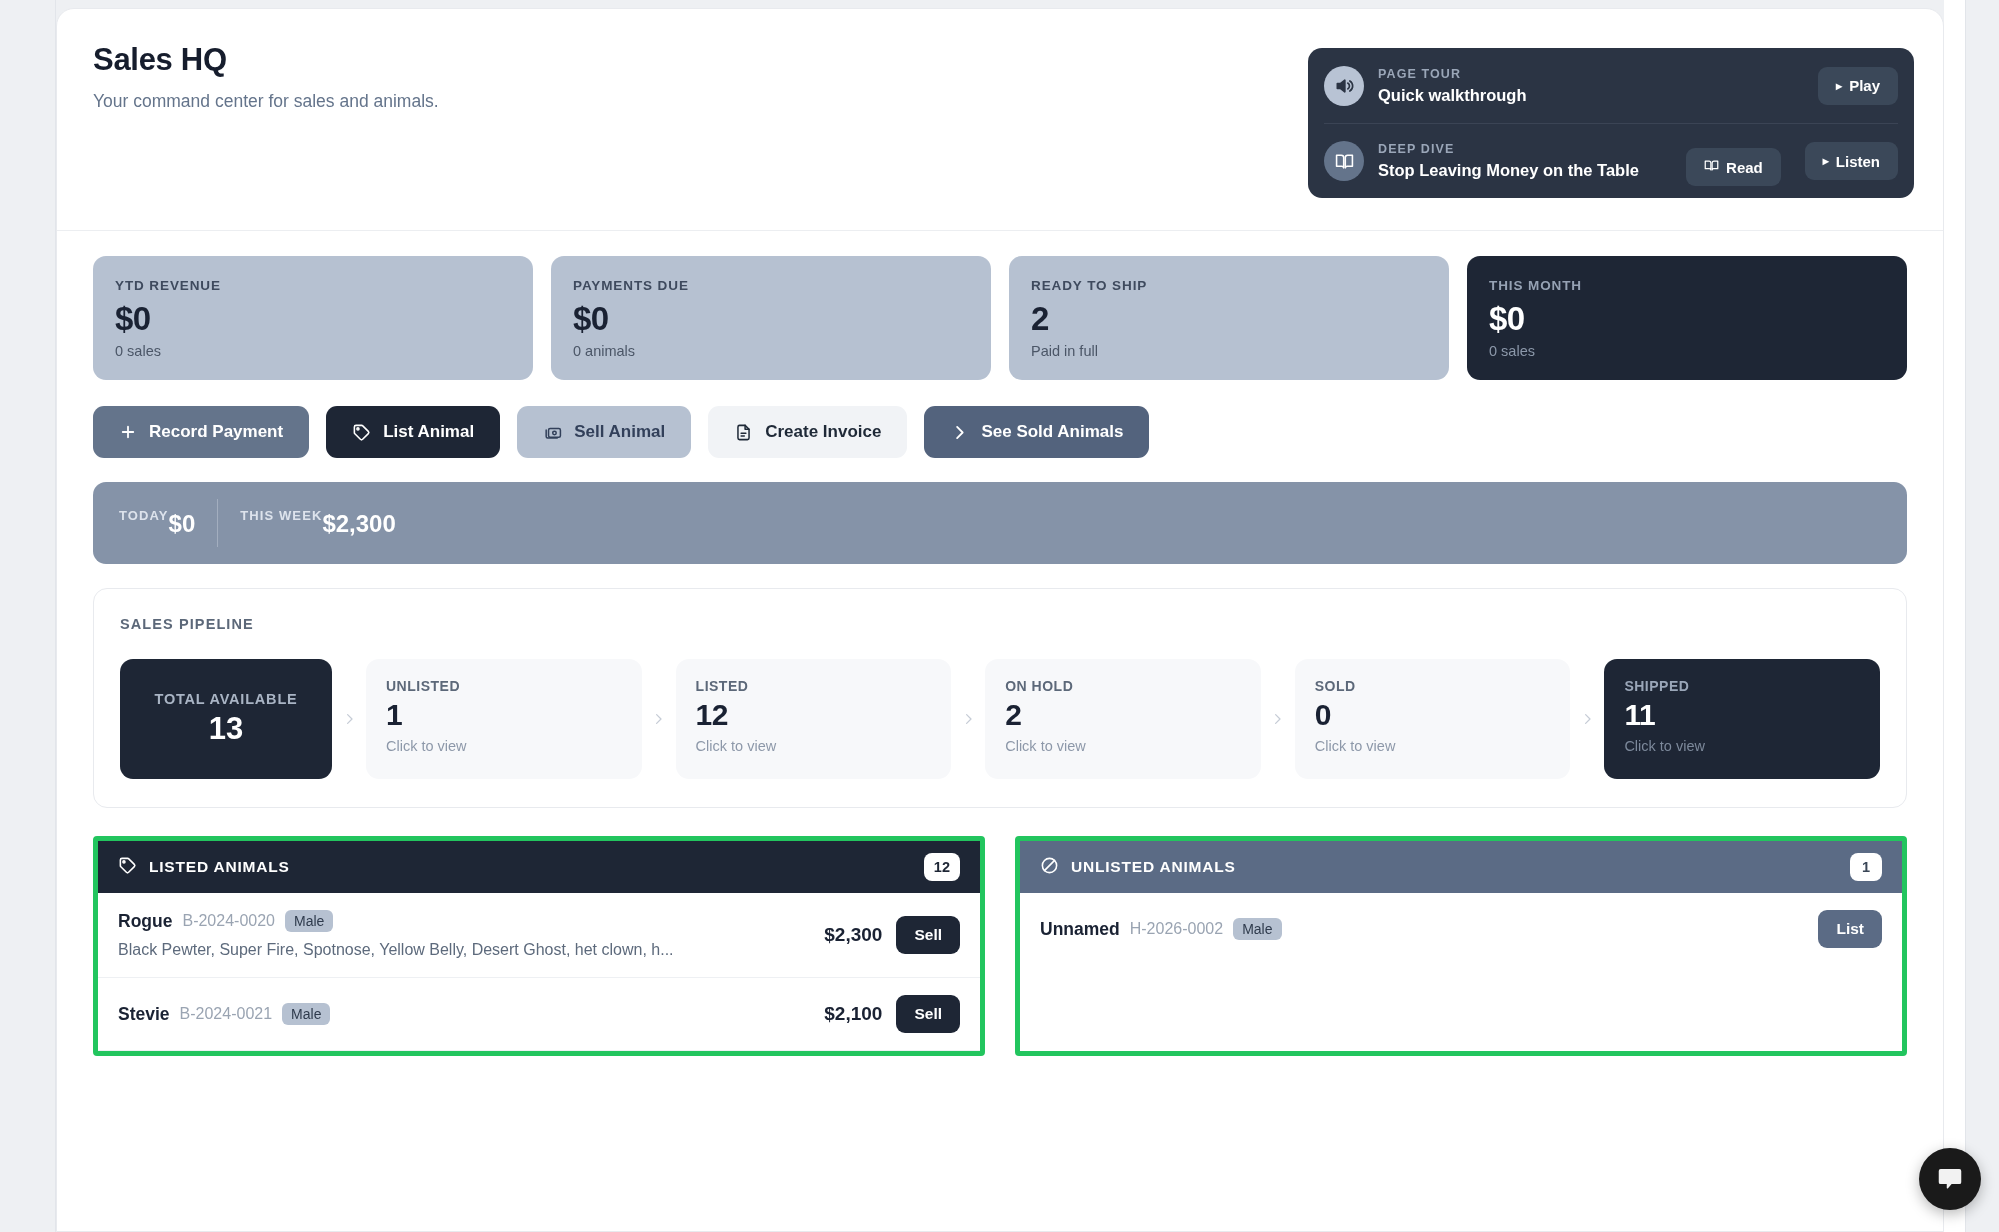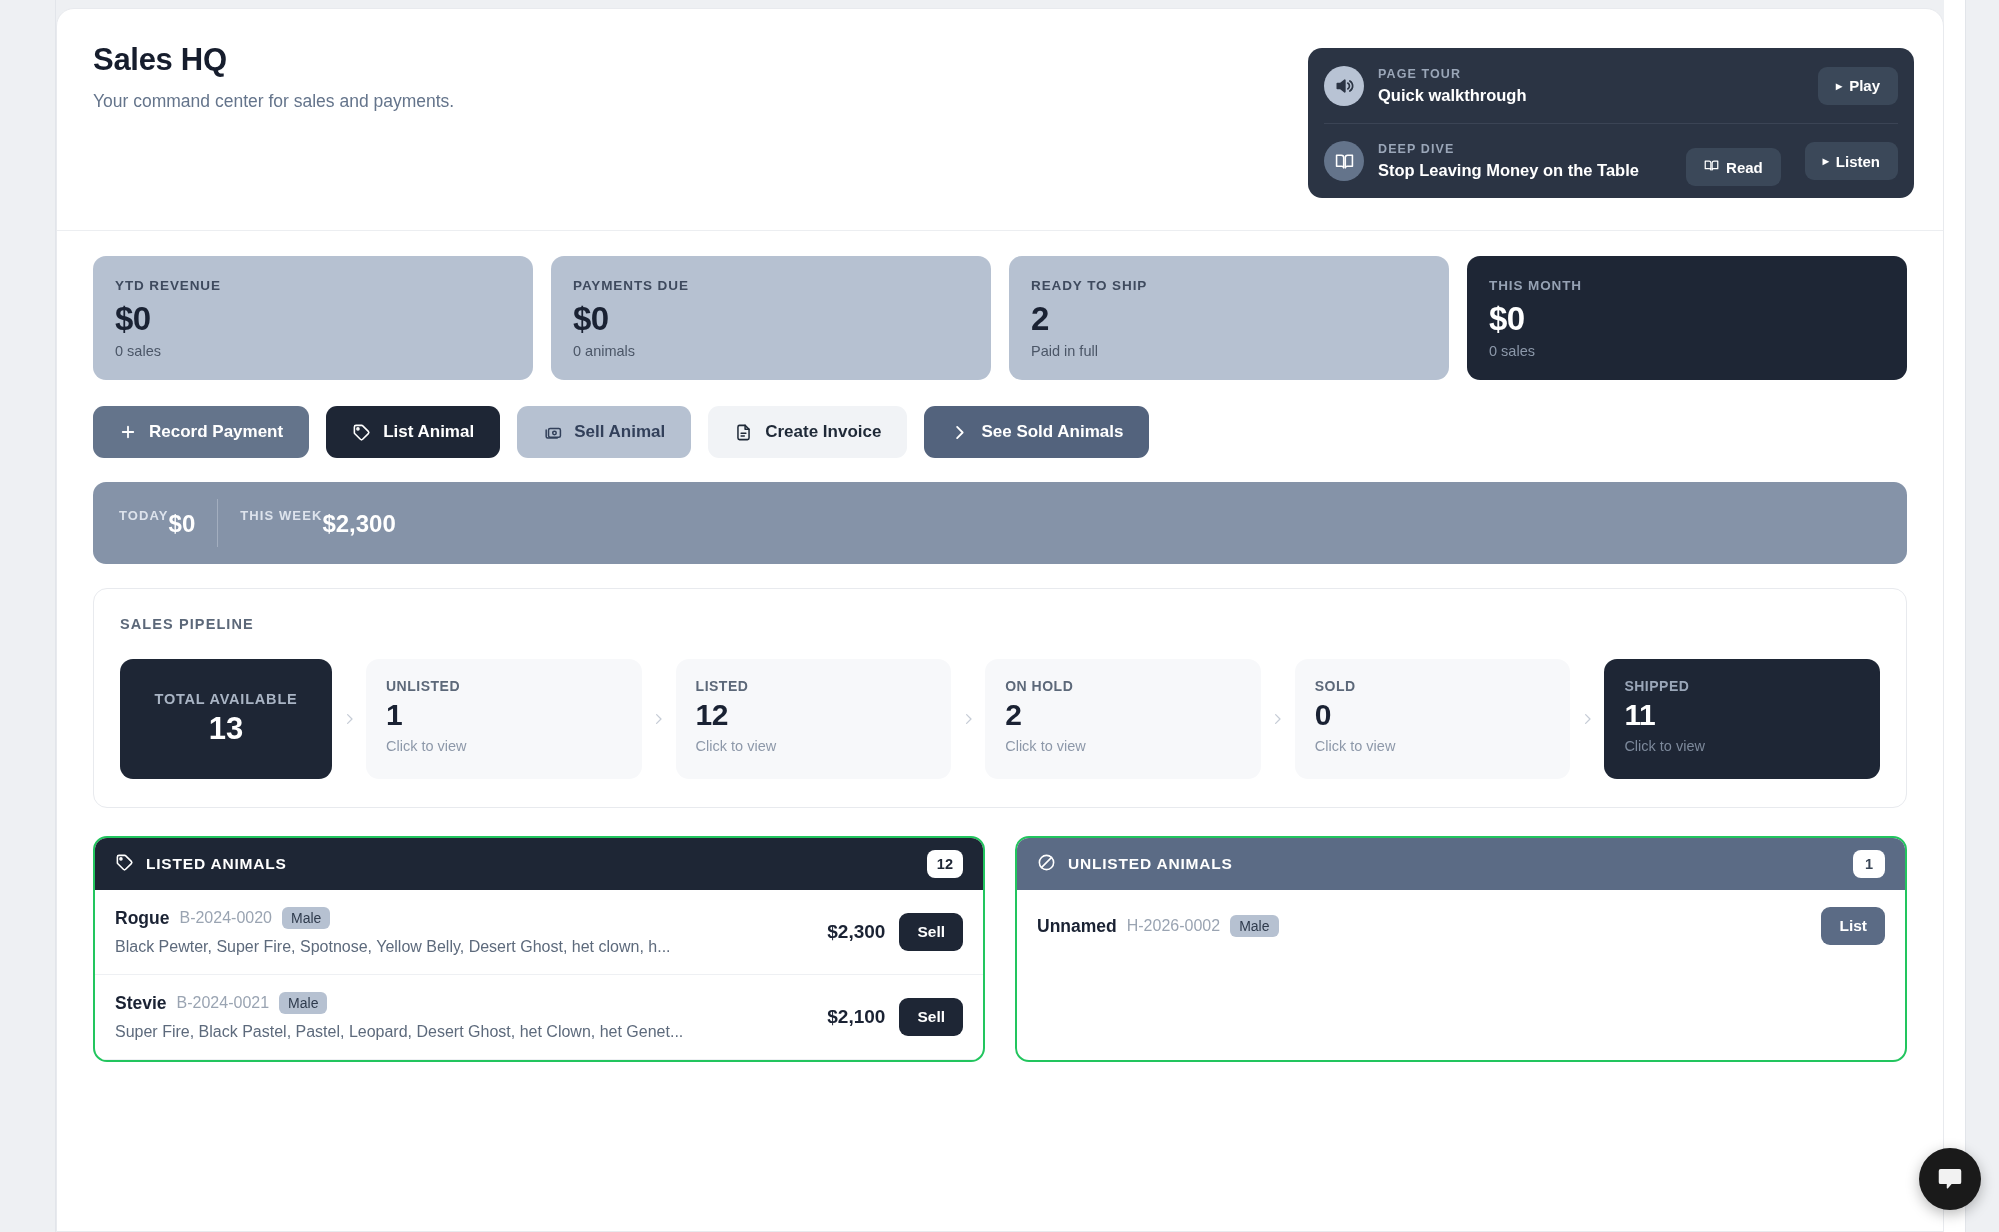--- a/index.html
+++ b/index.html
@@ -188,21 +188,21 @@
   .pipe-stage.dark .ps-value { color: #ffffff; }
   .ps-hint { font-size: 14.5px; color: #8d98a9; margin-top: 4px; line-height: 19px; }
   .pipe-stage.dark .ps-hint { color: #7d899b; }
 
   
   .panels {
     display: flex; gap: 30px;
     margin: 28px 36px 0 36px;
   }
   .panel {
-    flex: 1 1 0; border: 2px solid #22c55e; border-radius: 14px;
+    flex: 1 1 0; border: 5px solid #22c55e; border-radius: 4px;
     overflow: hidden; background: #ffffff;
   }
   .panel-head {
     height: 52px; display: flex; align-items: center; gap: 12px;
     padding: 0 20px; color: #ffffff;
   }
   .panel-head.listed   { background: #1e2635; }
   .panel-head.unlisted { background: #5b6b85; }
   .panel-head-title {
     font-size: 15.5px; font-weight: 700; letter-spacing: 0.8px;
@@ -255,21 +255,21 @@
 <body>
 
 <div class="viewport">
 
   <div class="left-rail"></div>
 
   <div class="page-card">
 
     <div class="header">
       <div class="page-title">Sales HQ</div>
-      <div class="page-subtitle">Your command center for sales and payments.</div>
+      <div class="page-subtitle">Your command center for sales and animals.</div>
 
       <div class="tour-panel">
 
         <div class="tour-row">
           <div class="tour-avatar">
             <svg width="20" height="20" viewBox="0 0 24 24" fill="none" stroke="#2b3444" stroke-width="2" stroke-linecap="round" stroke-linejoin="round">
               <polygon points="4 9 8 9 13 5 13 19 8 15 4 15" fill="#2b3444"></polygon>
               <path d="M16.5 8.5a4 4 0 0 1 0 7"></path>
               <path d="M19 6a7 7 0 0 1 0 12"></path>
             </svg>
@@ -494,21 +494,20 @@
           <button class="row-btn sell">Sell</button>
         </div>
 
         <div class="animal-row">
           <div class="animal-main">
             <div class="animal-top">
               <span class="animal-name">Stevie</span>
               <span class="animal-id">B-2024-0021</span>
               <span class="chip">Male</span>
             </div>
-            <div class="animal-traits">Super Fire, Black Pastel, Pastel, Leopard, Desert Ghost, het Clown, het Genet...</div>
           </div>
           <div class="animal-price">$2,100</div>
           <button class="row-btn sell">Sell</button>
         </div>
       </div>
 
       <div class="panel">
         <div class="panel-head unlisted">
           <span>
             <svg width="19" height="19" viewBox="0 0 24 24" fill="none" stroke="#ffffff" stroke-width="2" stroke-linecap="round">

